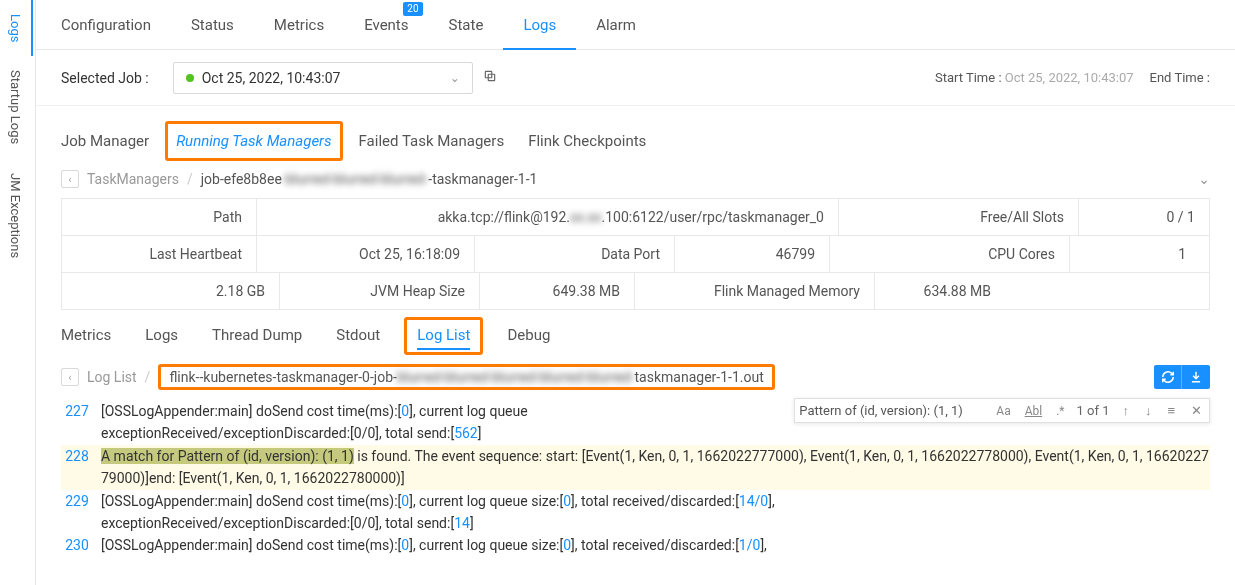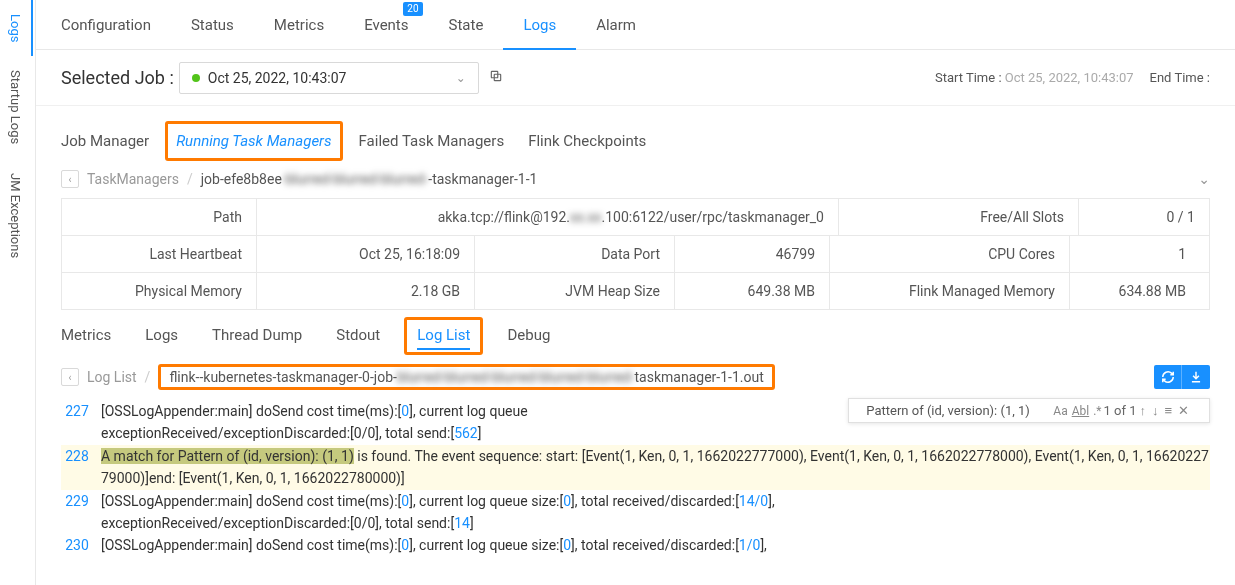--- a/index.html
+++ b/index.html
@@ -10,21 +10,21 @@
 .side-tab.active { color: #1890ff; border-right: 2px solid #1890ff; }
 
 .main { margin-left: 36px; }
 
 .top-tabs { display: flex; align-items: center; height: 50px; padding: 0 5px; border-bottom: 1px solid #e8e8e8; }
 .top-tab { padding: 0 20px; height: 50px; line-height: 50px; font-size: 15px; color: #555; cursor: pointer; position: relative; }
 .top-tab.active { color: #1890ff; border-bottom: 2px solid #1890ff; }
 .badge { position: absolute; top: 2px; right: 6px; background: #1890ff; color: #fff; font-size: 10px; padding: 0 4px; border-radius: 2px; line-height: 14px; }
 
 .selected-job-row { display: flex; align-items: center; height: 56px; padding: 0 25px; border-bottom: 1px solid #f0f0f0; }
-.sj-label { font-size: 18px; color: #333; margin-right: 5px; }
+.sj-label { font-size: 14px; color: #333; margin-right: 24px; }
 .job-select { display: flex; align-items: center; border: 1px solid #d9d9d9; border-radius: 2px; height: 32px; padding: 0 12px; width: 300px; cursor: pointer; justify-content: space-between; }
 .job-dot { width: 8px; height: 8px; border-radius: 50%; background: #52c41a; margin-right: 8px; }
 .job-text { flex: 1; font-size: 14px; color: #333; }
 .chev { color: #999; font-size: 12px; }
 .copy-icon { margin-left: 10px; color: #666; cursor: pointer; }
 .time-info { margin-left: auto; display: flex; gap: 16px; font-size: 13px; align-items: flex-end; }
 .time-label { color: #555; }
 .time-val { color: #aaa; }
 
 .content { padding: 20px 25px 0 25px; }
@@ -62,21 +62,21 @@
 
 .log-area { position: relative; }
 .log-lines { font-family: "Consolas", "Monaco", monospace; font-size: 14px; line-height: 1.6; }
 .log-line { display: flex; }
 .ln { width: 40px; text-align: center; color: #1890ff; flex-shrink: 0; padding-right: 8px; }
 .lt { flex: 1; white-space: pre-wrap; word-break: break-all; color: #333; }
 .num { color: #1890ff; }
 .hl-line { background: #fffbe6; }
 .hl-match { background: #c5c97e; }
 
-.search-bar { position: absolute; top: -2px; right: 0; display: flex; align-items: center; background: #fff; border: 1px solid #e0e0e0; box-shadow: 0 1px 4px rgba(0,0,0,0.1); padding: 4px 17px; font-size: 13px; }
+.search-bar { position: absolute; top: -2px; right: 0; display: flex; align-items: center; background: #fff; border: 1px solid #e0e0e0; box-shadow: 0 1px 4px rgba(0,0,0,0.1); padding: 4px 4px; gap: 10px; font-size: 13px; }
 .search-input { border: none; outline: none; font-size: 13px; width: 185px; color: #555; }
 .search-opt { color: #888; cursor: pointer; padding: 0 2px; font-size: 12px; }
 .search-count { color: #666; }
 .search-btn { color: #888; cursor: pointer; padding: 0 3px; }
 </style>
 </head>
 <body>
 
 <div class="side-tabs">
   <div class="side-tab active">Logs</div>
@@ -146,21 +146,20 @@
       </div>
       <div class="info-row">
         <div class="info-cell w1">Last Heartbeat</div>
         <div class="info-cell" style="width:218px;">Oct 25, 16:18:09</div>
         <div class="info-cell w3">Data Port</div>
         <div class="info-cell w4">46799</div>
         <div class="info-cell w5">CPU Cores</div>
         <div class="info-cell w6">1</div>
       </div>
       <div class="info-row">
-        <div class="info-cell w1">Physical Memory</div>
         <div class="info-cell" style="width:218px;">2.18 GB</div>
         <div class="info-cell w3">JVM Heap Size</div>
         <div class="info-cell w4">649.38 MB</div>
         <div class="info-cell w5">Flink Managed Memory</div>
         <div class="info-cell w6">634.88 MB</div>
       </div>
     </div>
 
     <div class="log-tabs">
       <div class="log-tab">Metrics</div>

